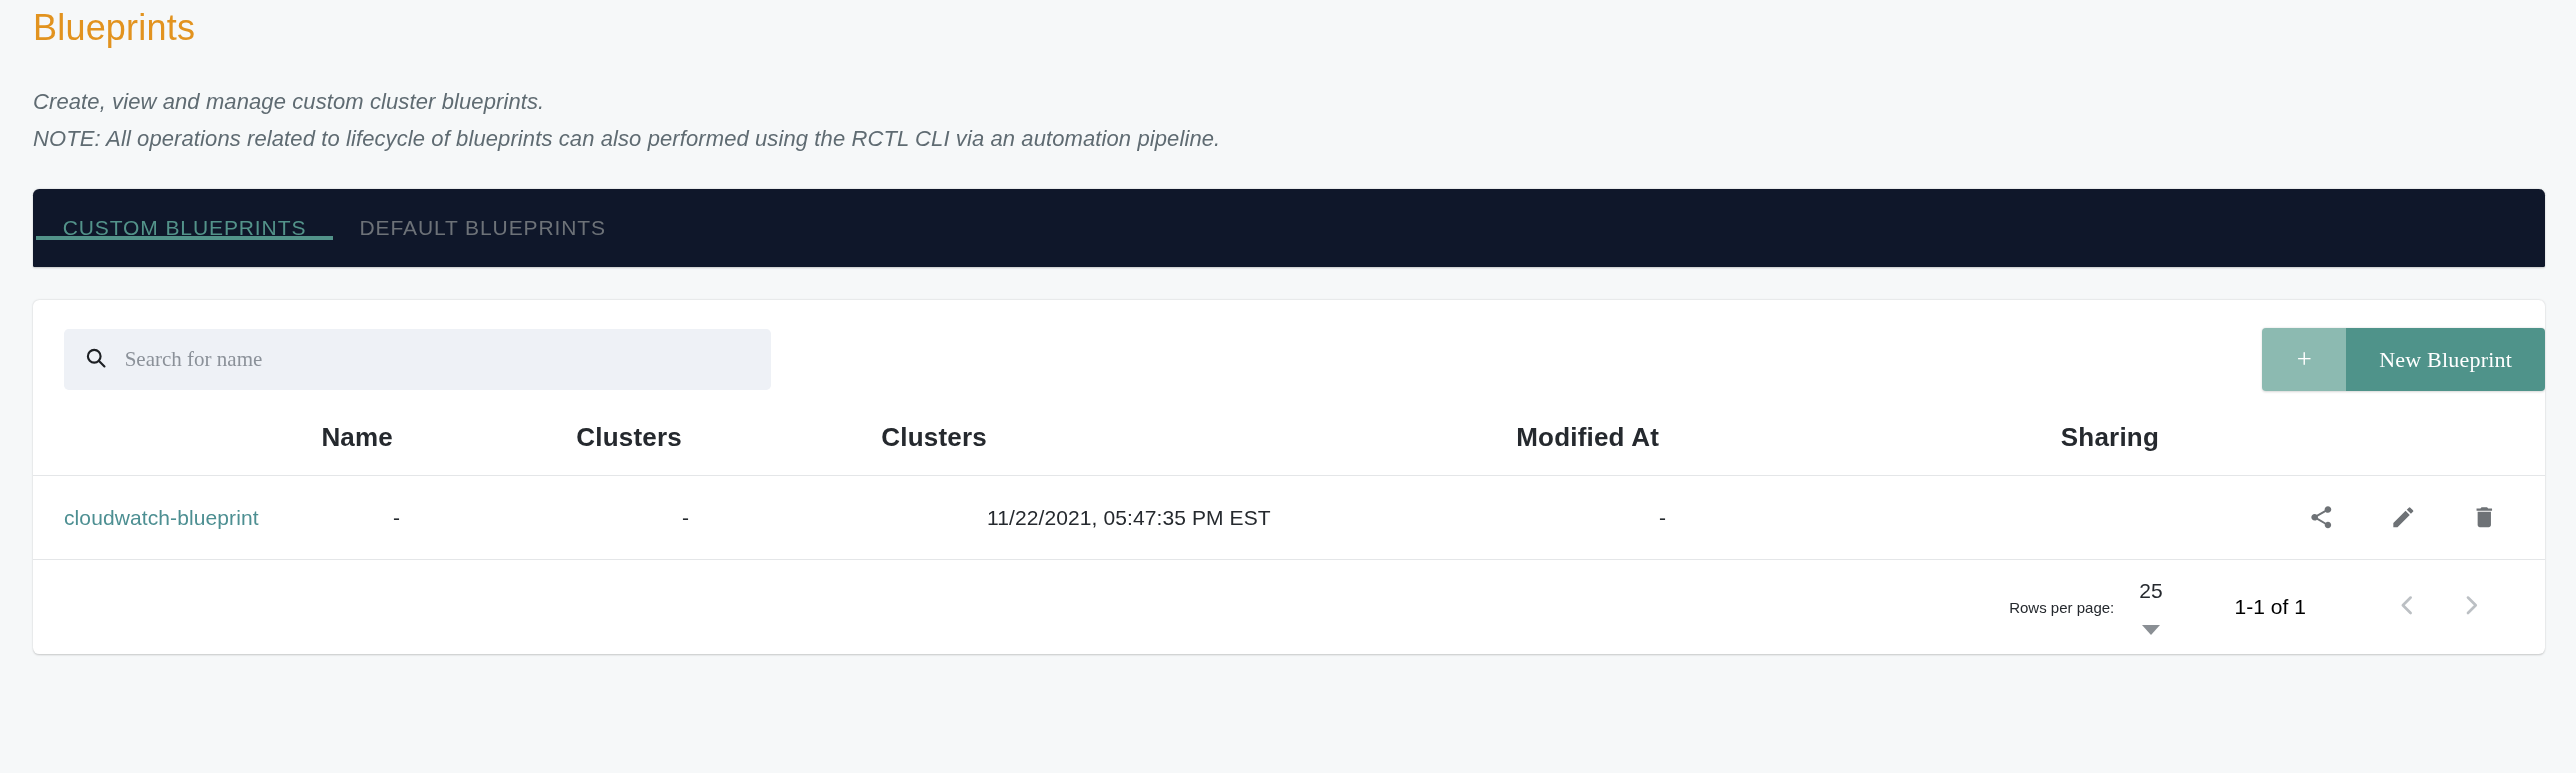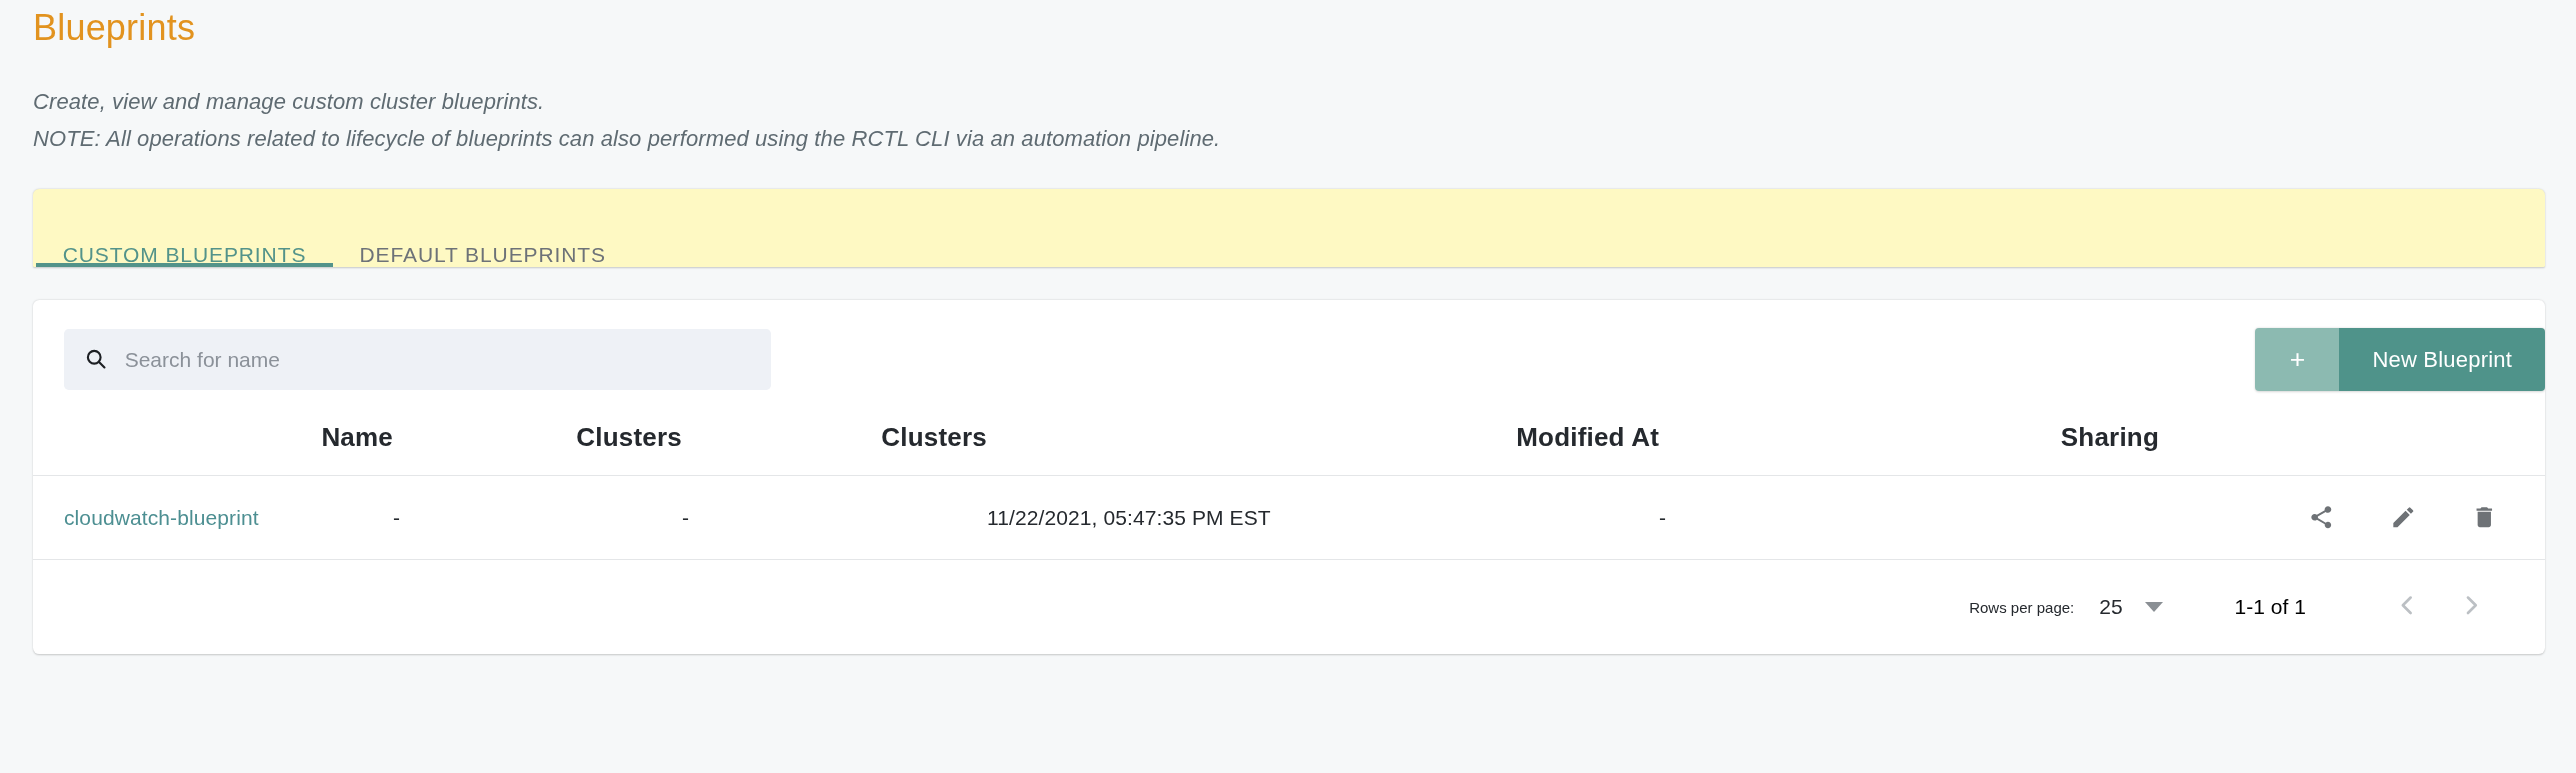--- a/index.html
+++ b/index.html
@@ -25,26 +25,26 @@
     font-style: italic;
     font-size: 22px;
     color: #5f6b72;
     line-height: 1.72;
     letter-spacing: 0.1px;
   }
 
   
   .tabs-card {
     margin-top: 31px;
-    background: #fef9c3;
+    background: #0f172a;
     border-radius: 6.3px 6.3px 1.6px 1.6px;
     box-shadow: 0 0.8px 2.3px rgba(0,0,0,.13), 0 0.8px 1.6px rgba(0,0,0,.08);
     height: 78px;
     display: flex;
-    align-items: flex-end;
+    align-items: center;
     position: relative;
     overflow: hidden;
   }
   .tab {
     display: flex; align-items: center;
     padding: 0 26.6px;
     font-size: 21px;
     letter-spacing: 0.9px;
     color: #6d7278;
     background: transparent;
@@ -71,20 +71,21 @@
     box-shadow: 0 0.8px 2.3px rgba(0,0,0,.13), 0 0.8px 1.6px rgba(0,0,0,.08);
     padding-bottom: 0;
     overflow: hidden;
   }
 
   .toolbar {
     display: flex;
     align-items: center;
     justify-content: space-between;
     padding: 28px 0 23.4px 31px;
+    font-family: Liberation Serif, serif;
   }
   .search-box {
     display: flex; align-items: center;
     width: 707px; height: 61px;
     background: #eef1f6;
     border-radius: 4.7px;
     padding: 0 20.3px;
     gap: 17px;
   }
   .search-input {
@@ -168,20 +169,21 @@
     padding-right: 41px;
     gap: 0;
   }
   .rows-label { font-size: 15px; color: #25292e; margin-right: 25px; }
   .rows-select {
     display: flex; align-items: center; gap: 22px;
     font-size: 21px; color: #25292e;
     background: none; border: none; cursor: pointer;
     font-family: inherit;
     margin-right: 72px;
+    flex-direction: column;
   }
   .caret {
     width: 0; height: 0;
     border-left: 9.4px solid transparent;
     border-right: 9.4px solid transparent;
     border-top: 10.2px solid #8a8f94;
   }
   .range-label { font-size: 21px; color: #000000; margin-right: 69px; }
   .pager-btn {
     background: none; border: none; cursor: default;

